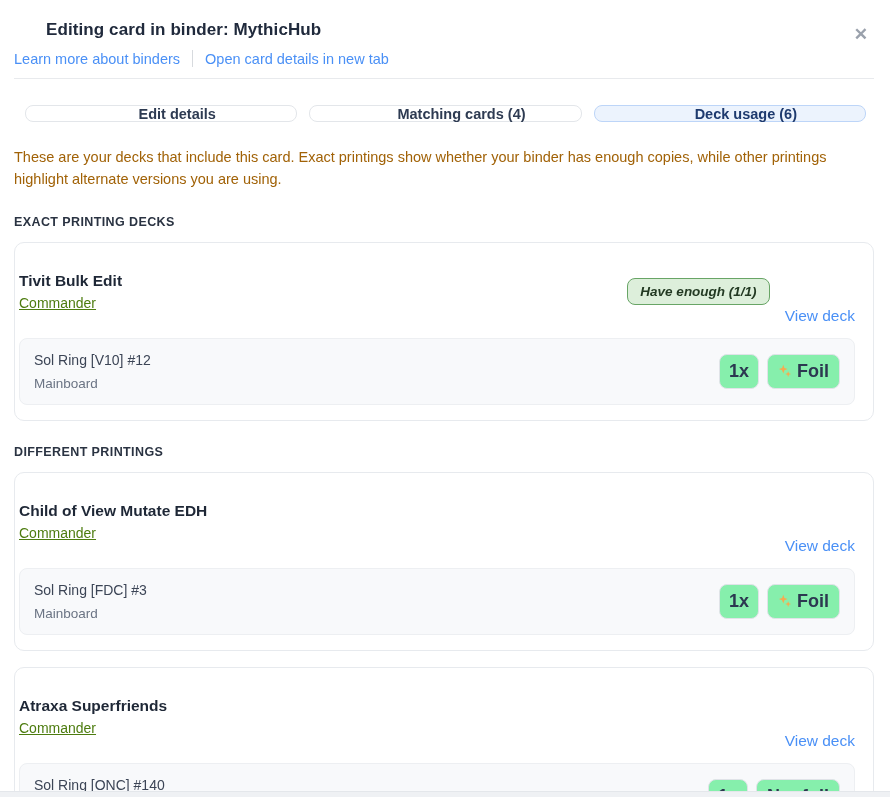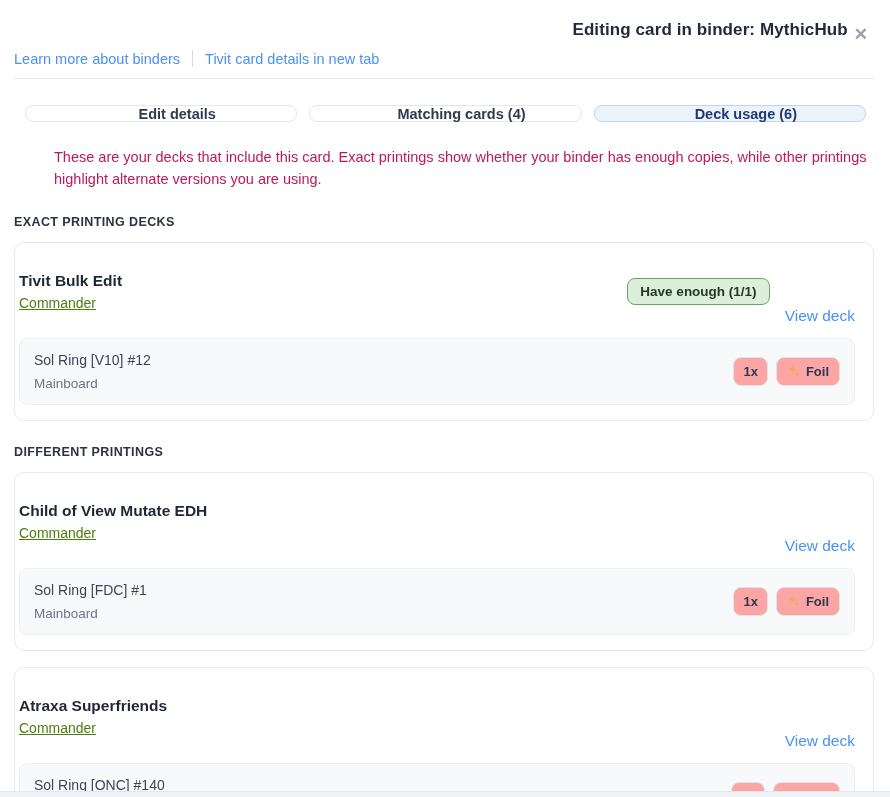--- a/index.html
+++ b/index.html
@@ -7,21 +7,21 @@
   body {
     background: #ffffff;
     font-family: "Liberation Sans", sans-serif;
     position: relative;
     overflow: hidden;
     color: #1e2736;
   }
   .modal { padding: 20px 16px 0 14px; position: relative; height: 791px; }
 
   
-  .modal-header { display: flex; justify-content: flex-end; align-items: flex-start; }
+  .modal-header { display: flex; justify-content: space-between; align-items: flex-start; margin-left: 32px; }
   .modal-title { font-size: 17px; font-weight: 700; color: #202a3c; letter-spacing: .1px; }
   .close-btn {
     background: none; border: none; cursor: pointer;
     color: #9aa1ac; font-size: 17px; font-weight: 700; line-height: 1;
     padding: 4px 6px; margin-top: 2px;
   }
   .header-links { display: flex; align-items: center; gap: 12px; margin-top: 3px; }
   .header-link { color: var(--accent, #4a90f6); font-size: 14.5px; text-decoration: none; }
   .link-divider { width: 1px; height: 17px; background: #d7dade; }
   .top-rule { border: none; border-top: 1px solid #e8eaed; margin-top: 11px; }
@@ -34,52 +34,52 @@
     font-family: "Liberation Sans", sans-serif;
     font-size: 14.5px; font-weight: 600; color: #2e3b52; cursor: pointer; padding-left: 32px;
   }
   .tab.active {
     background: var(--active-tab-bg, #ecf3fd);
     border-color: var(--active-tab-border, #bdd5f8);
     color: var(--active-tab-text, #1e3a6e);
   }
 
   
-  .tab-description { margin-top: 25px; color: #be185d; font-size: 14.5px; line-height: 1.5; max-width: 845px; margin-left: 40px; }
+  .tab-description { margin-top: 25px; color: #a16207; font-size: 14.5px; line-height: 1.5; max-width: 845px; }
 
   
   .section-heading { margin-top: 24px; font-size: 12.5px; font-weight: 700; color: #2a3342; letter-spacing: .4px; }
   .deck-card {
     margin-top: 13px; border: 1px solid #e7eaee; border-radius: 10px;
     background: #fff; padding: 16px 18px 15px 4px;
   }
   .deck-card + .deck-card { margin-top: 16px; }
   .deck-header { display: flex; justify-content: space-between; align-items: center; }
   .deck-name { font-size: 15.5px; font-weight: 700; color: #1e2736; }
   .deck-format { margin-top: 5px; font-size: 14px; color: #4d7c0f; text-decoration: underline; }
   .deck-header-right { display: flex; align-items: center; gap: 15px; }
   .have-enough-badge {
     background: var(--badge-green-bg, #ddefdb);
     border: 1px solid var(--badge-green-border, #68a566);
     border-radius: 8px; padding: 5px 12px;
-    font-size: 13.5px; font-weight: 600; color: #233a23; white-space: nowrap;
+    font-size: 13.5px; font-weight: 600; color: #233a23; white-space: nowrap; font-style: italic;
   }
   .view-deck-link { color: var(--accent, #4a90f6); font-size: 15.5px; text-decoration: none; white-space: nowrap; margin-top: 48px; }
 
   
   .printing-row {
     margin-top: 13px; background: #f8f9fb; border: 1px solid #edeff2; border-radius: 8px;
     padding: 12px 14px; display: flex; justify-content: space-between; align-items: center;
   }
   .printing-name { font-size: 14px; color: #3c4556; line-height: 19px; text-align: center; }
   .printing-board { margin-top: 5px; font-size: 13.5px; color: #6b7484; line-height: 17px; }
   .printing-badges { display: flex; align-items: center; gap: 8px; }
   .pill {
-    background: #fca5a5; border: 1px solid #e0e3e8; border-radius: 8px;
-    padding: 6px 10px; font-size: 13px; font-weight: 700; color: #2c3850;
+    background: #86efac; border: 1px solid #e0e3e8; border-radius: 8px;
+    padding: 6px 10px; font-size: 18px; font-weight: 700; color: #2c3850;
     display: flex; align-items: center; gap: 5px; white-space: nowrap;
   }
   .pill.qty { padding: 6px 9px; }
   .sparkle { width: 14px; height: 14px; display: inline-block; }
   .sparkle svg { display: block; width: 100%; height: 100%; fill: var(--foil-orange, #f7a94f); }
 
   
   .bottom-strip {
     position: absolute; left: 0; right: 0; bottom: 0; height: 6px;
     background: #eff1f4; border-top: 1px solid #e4e7eb;
@@ -91,21 +91,21 @@
 <div class="modal">
 
   <div class="modal-header">
     <div class="modal-title">Editing card in binder: MythicHub</div>
     <button class="close-btn">✕</button>
   </div>
 
   <div class="header-links">
     <a href="#" class="header-link">Learn more about binders</a>
     <span class="link-divider"></span>
-    <a href="#" class="header-link">Tivit card details in new tab</a>
+    <a href="#" class="header-link">Open card details in new tab</a>
   </div>
 
   <hr class="top-rule">
 
   <div class="tab-list">
       <button class="tab">Edit details</button>
       <button class="tab">Matching cards (4)</button>
       <button class="tab active">Deck usage (6)</button>
     </div>
 
@@ -159,21 +159,21 @@
         <div class="deck-format">Commander</div>
       </div>
       <div class="deck-header-right">
 
         <a href="#" class="view-deck-link">View deck</a>
       </div>
     </div>
     <div>
               <div class="printing-row">
     <div>
-      <div class="printing-name">Sol Ring [FDC] #1</div>
+      <div class="printing-name">Sol Ring [FDC] #3</div>
       <div class="printing-board">Mainboard</div>
     </div>
     <div class="printing-badges">
       <span class="pill qty">1x</span>
       <span class="pill">
         <span class="sparkle">
                       <svg viewBox="0 0 16 16" aria-hidden="true">
                         <path d="M6 0.8 L7.3 4.5 L11 5.8 L7.3 7.1 L6 10.8 L4.7 7.1 L1 5.8 L4.7 4.5 Z"></path>
                         <path d="M11.6 8.2 L12.5 10.6 L14.9 11.5 L12.5 12.4 L11.6 14.8 L10.7 12.4 L8.3 11.5 L10.7 10.6 Z"></path>
                       </svg>

